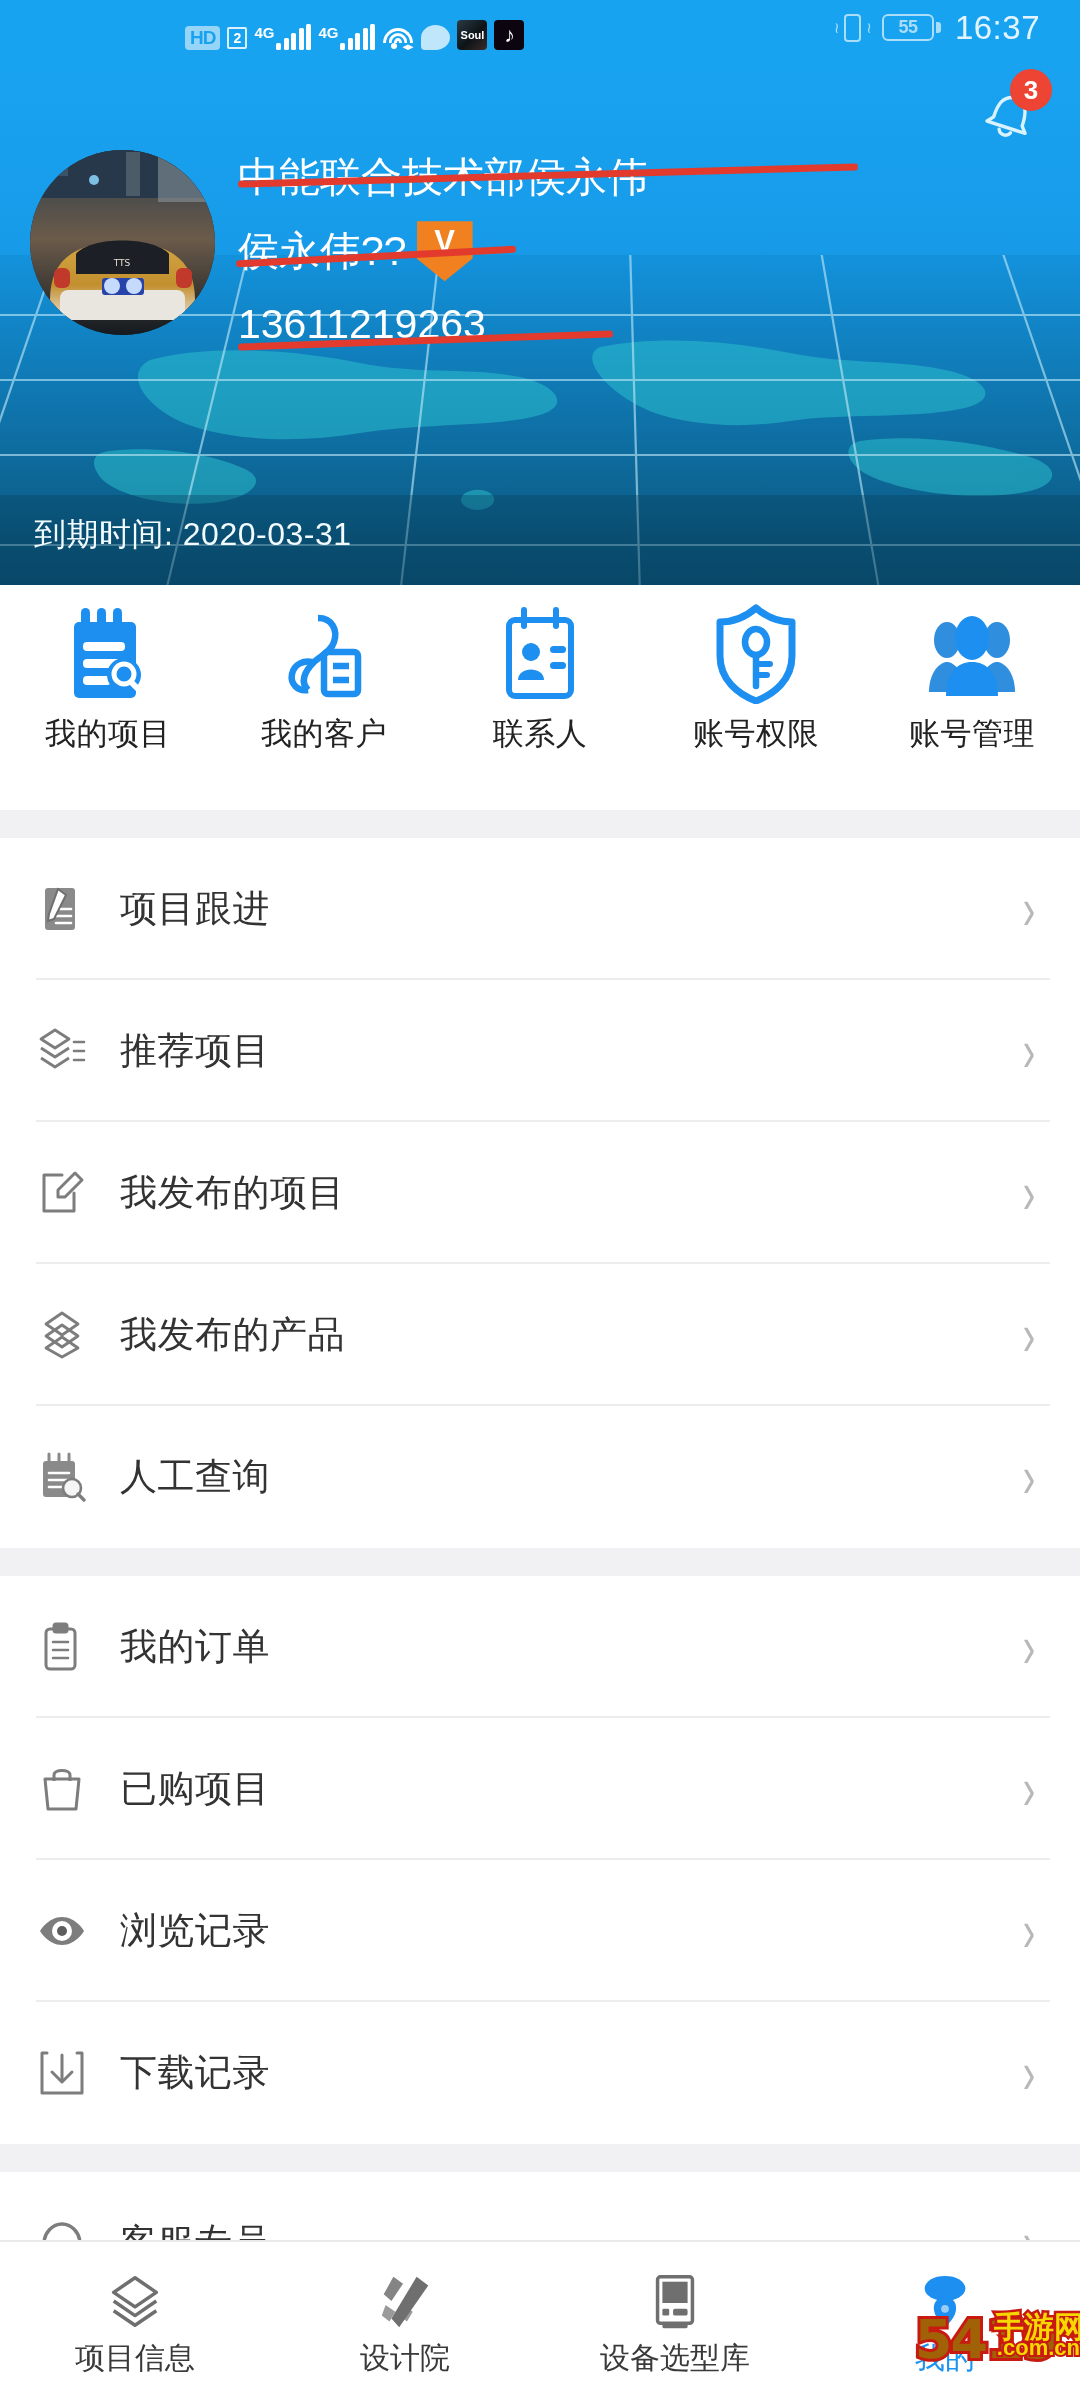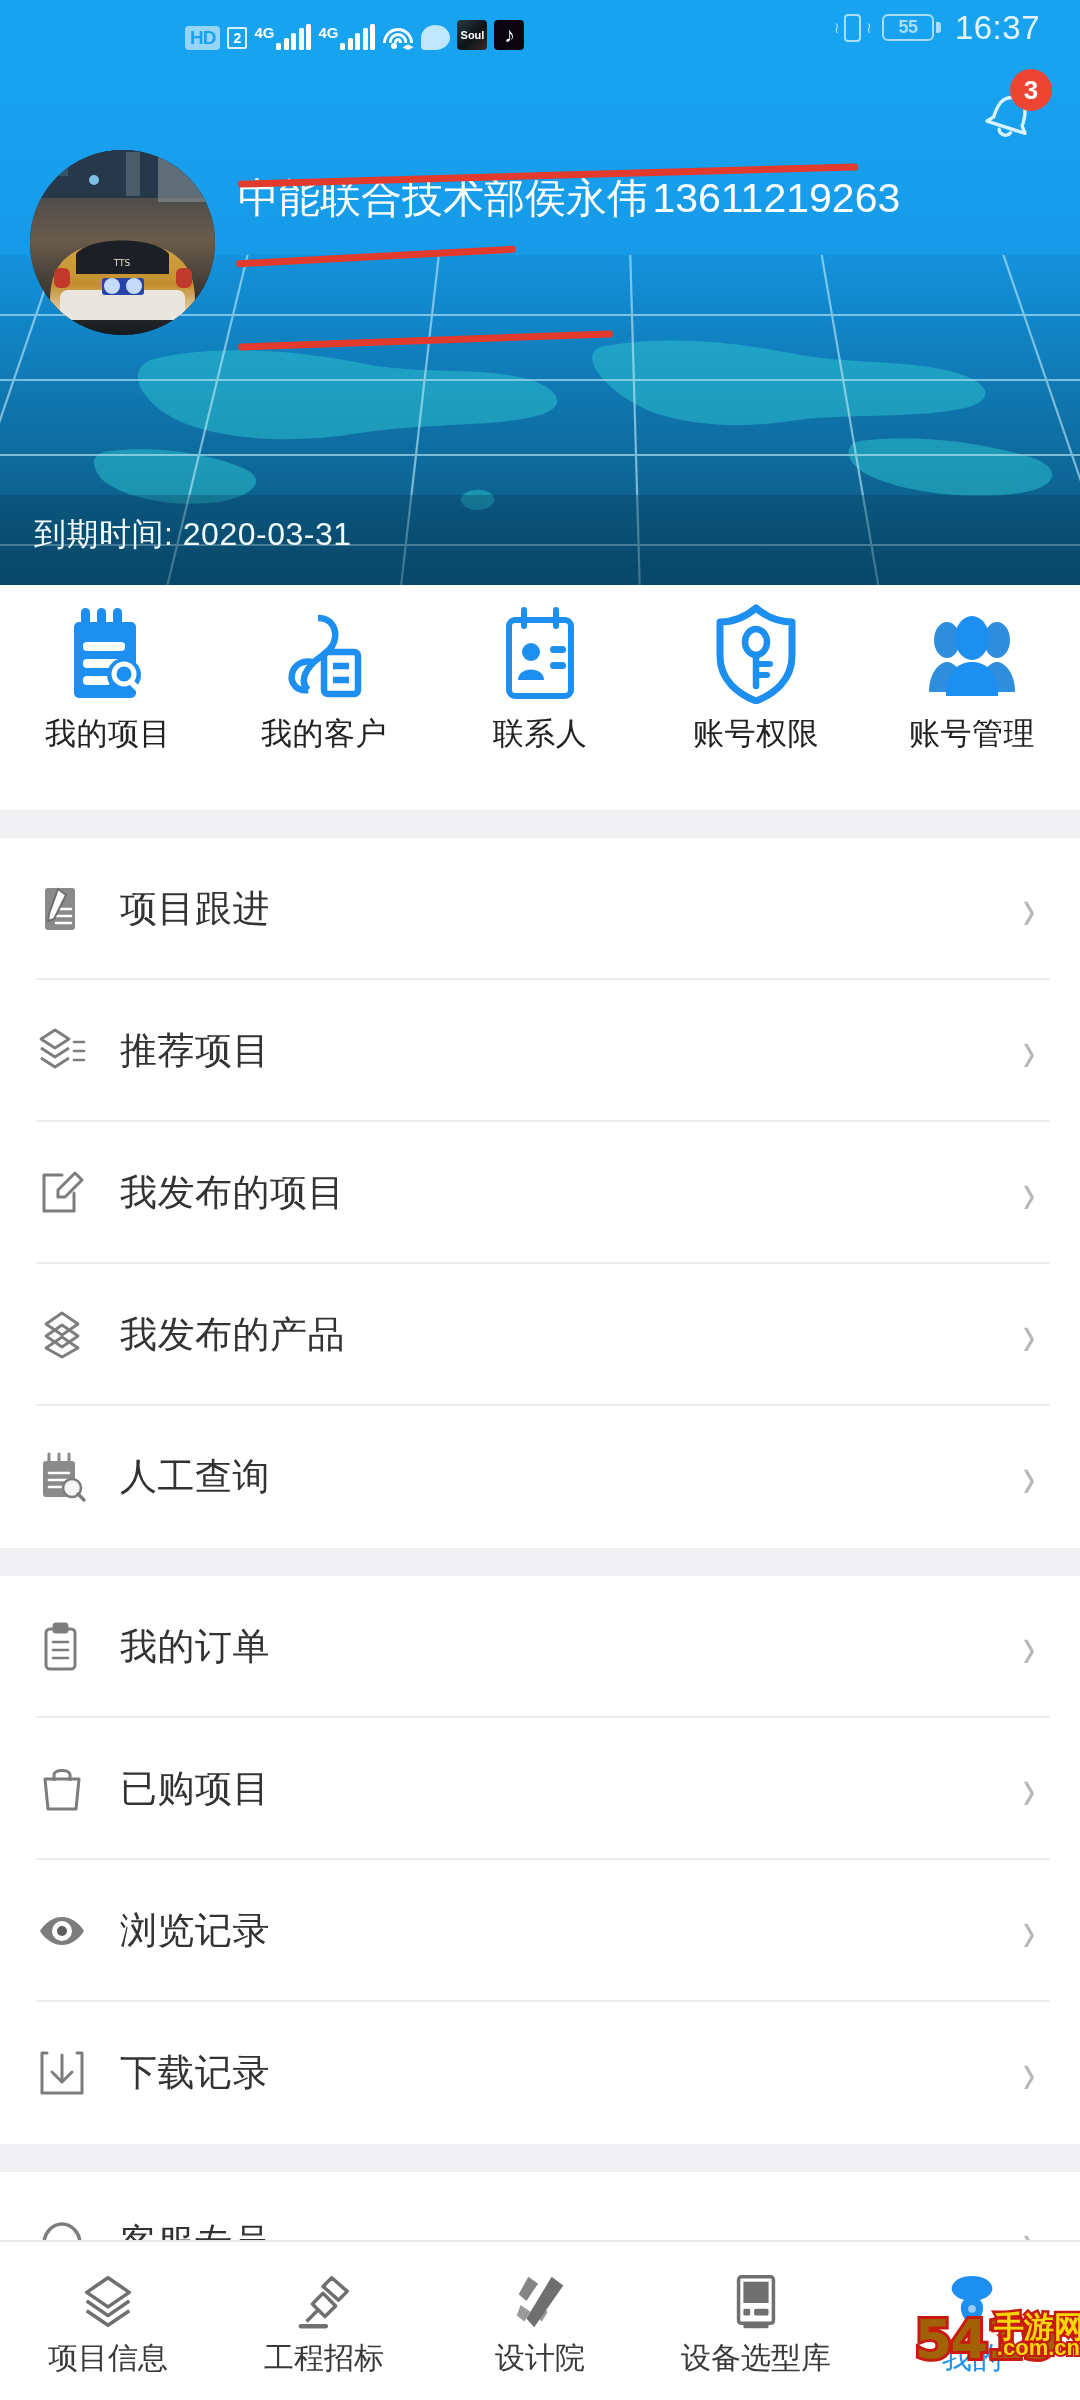--- a/index.html
+++ b/index.html
@@ -267,20 +267,26 @@
         <rect x="24" y="118" width="16" height="20" rx="6" fill="#c0392b"></rect>
         <rect x="146" y="118" width="16" height="20" rx="6" fill="#c0392b"></rect>
         <text x="92" y="116" font-size="9" fill="#e8e0cf" text-anchor="middle" font-family="DejaVu Sans">TTS</text>
       </svg>
     </div>
 
     <div class="profile-text">
       <div class="p-name">中能联合技术部侯永伟</div>
       <div class="strike" style="left:0px;top:17px;width:620px;transform:rotate(-1.6deg);"></div>
 
+      <div class="p-sub">
+        <span class="p-sub-text">侯永伟??</span>
+        <span class="vip">
+          <span>V</span>
+        </span>
+      </div>
       <div class="strike" style="left:-2px;top:98px;width:280px;transform:rotate(-3deg);"></div>
 
       <div class="p-phone">13611219263</div>
       <div class="strike" style="left:0px;top:182px;width:375px;transform:rotate(-2deg);"></div>
     </div>
 
     <div class="expire">到期时间: 2020-03-31</div>
   </div>
 
   <div class="quickrow">
@@ -535,31 +541,20 @@
       <span class="ni">
         <svg viewBox="0 0 64 64" width="62" height="62" fill="none" stroke="#6f6f6f" stroke-width="3.6" stroke-linejoin="round">
           <path d="M32 6 L54 21 L32 36 L10 21 Z"></path>
           <path d="M10 30 L32 45 L54 30"></path>
           <path d="M10 40 L32 55 L54 40"></path>
         </svg>
       </span>
       <span class="nl">项目信息</span>
     </div>
 
-    <div class="nav">
-      <span class="ni">
-        <svg viewBox="0 0 64 64" width="62" height="62" fill="none" stroke="#6f6f6f" stroke-width="3.6" stroke-linejoin="round">
-          <path d="M40 6 L56 20 L47 29 L31 15 Z"></path>
-          <path d="M31 22 L44 35 L33 46 L20 33 Z"></path>
-          <line x1="25" y1="40" x2="14" y2="51"></line>
-          <line x1="8" y1="56" x2="34" y2="56" stroke-width="4.4" stroke-linecap="round"></line>
-        </svg>
-      </span>
-      <span class="nl">工程招标</span>
-    </div>
 
     <div class="nav">
       <span class="ni">
         <svg viewBox="0 0 64 64" width="62" height="62" fill="#6f6f6f">
           <path d="M44 5 L56 14 L26 57 L18 48 Z"></path>
           <path d="M20 5 L30 12 L18 30 L10 23 Z" opacity=".85"></path>
           <path d="M12 34 L22 41 L16 51 L8 45 Z" opacity=".7"></path>
           <path d="M30 34 L40 41 L34 51 L26 45 Z" opacity=".7"></path>
         </svg>
       </span>

